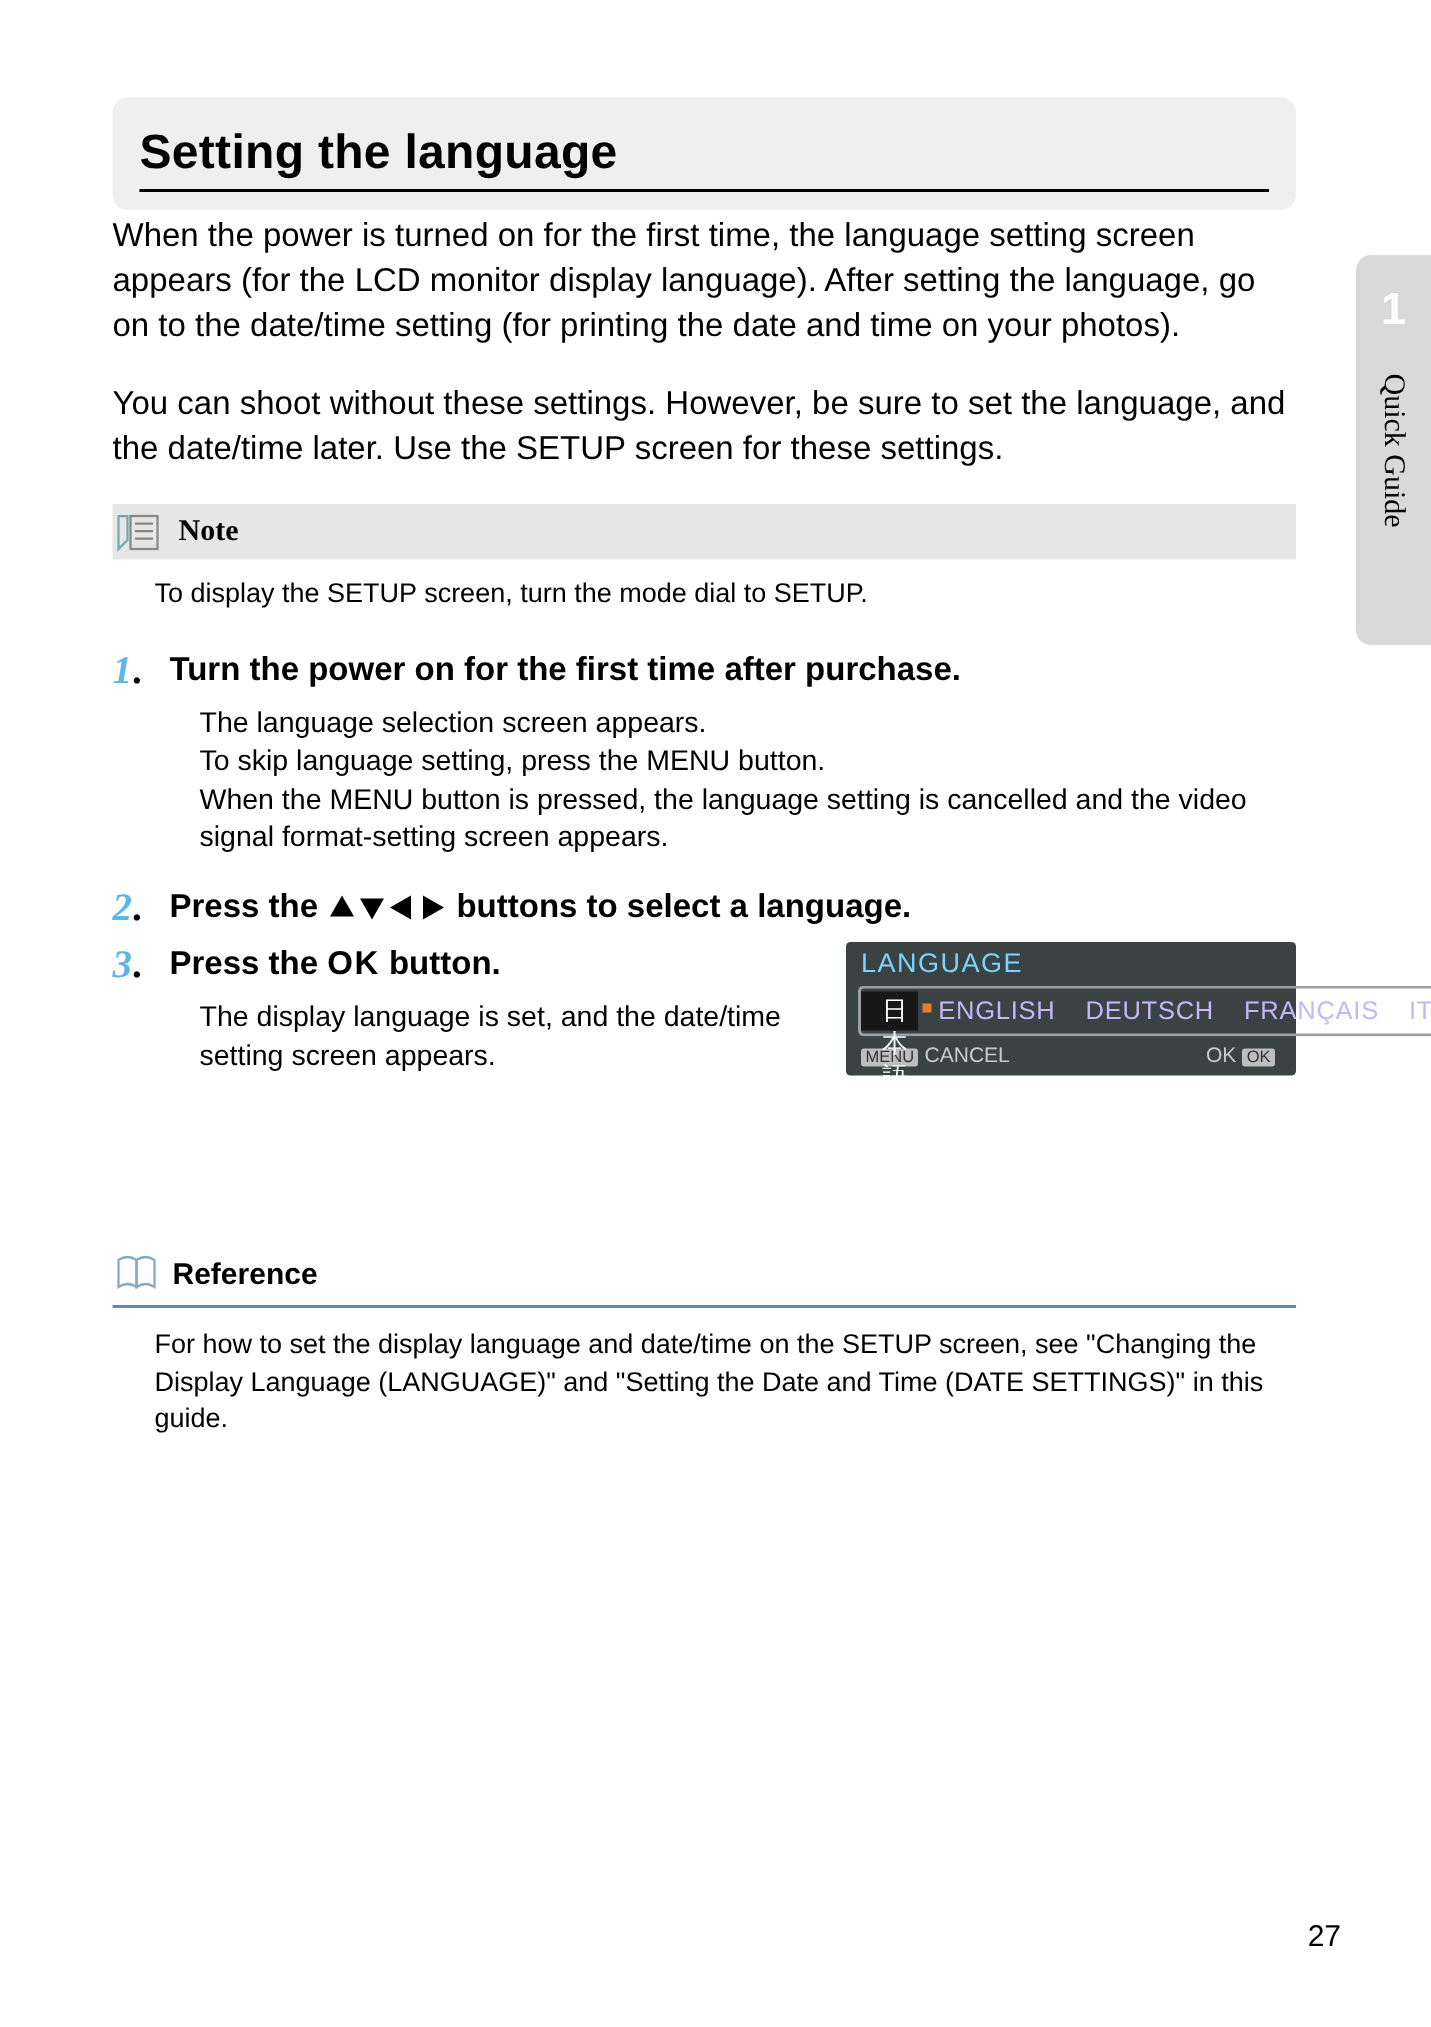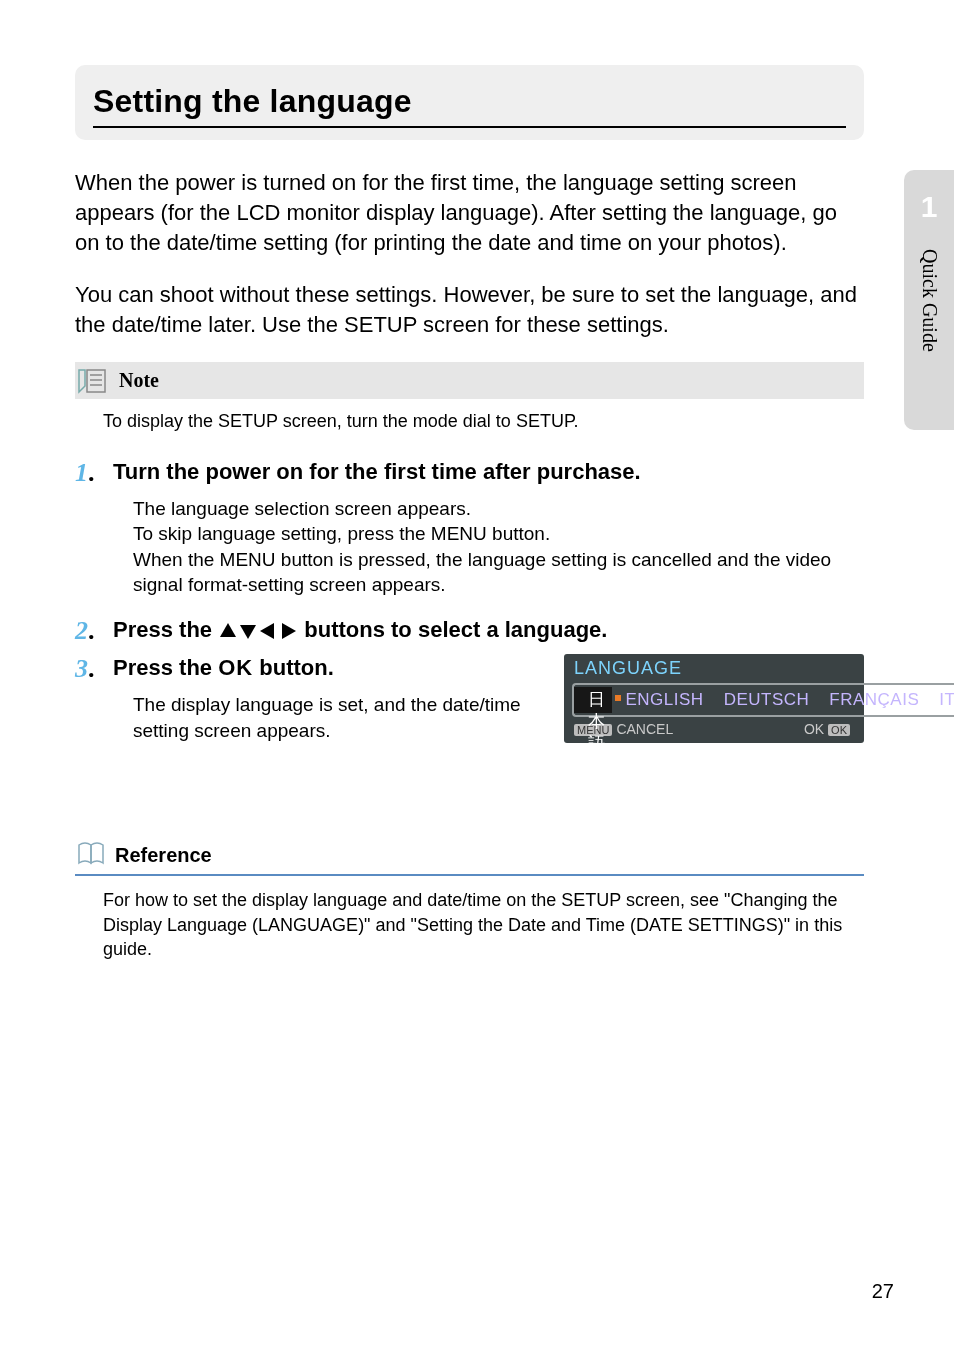--- a/index.html
+++ b/index.html
@@ -37,21 +37,21 @@
     color: #000;
     font-family: "Times New Roman", serif;
   }
   .page {
     padding: 65px 90px 40px 75px;
   }
   .title-block {
     background: #efefef;
     border-radius: 10px;
     padding: 18px 18px 12px 18px;
-    margin-bottom: 28px;
+    margin-bottom: 2px;
   }
   .title-block h1 {
     font-family: Arial, sans-serif;
     font-weight: 900;
     font-size: 32px;
     letter-spacing: 0.2px;
     border-bottom: 2px solid #000;
     padding-bottom: 6px;
   }
   .intro {
@@ -196,21 +196,21 @@
     padding: 0 3px;
     border-radius: 2px;
     margin-right: 4px;
   }
   .reference-row {
     display: flex;
     align-items: center;
     gap: 6px;
     border-bottom: 2px solid #5a8bc2;
     padding-bottom: 3px;
-    margin-top: 78px;
+    margin-top: 99px;
     margin-bottom: 12px;
   }
   .reference-row .ref-label {
     font-size: 20px;
     font-weight: bold;
   }
   .reference-text {
     font-size: 18px;
     line-height: 1.35;
     margin-left: 28px;

